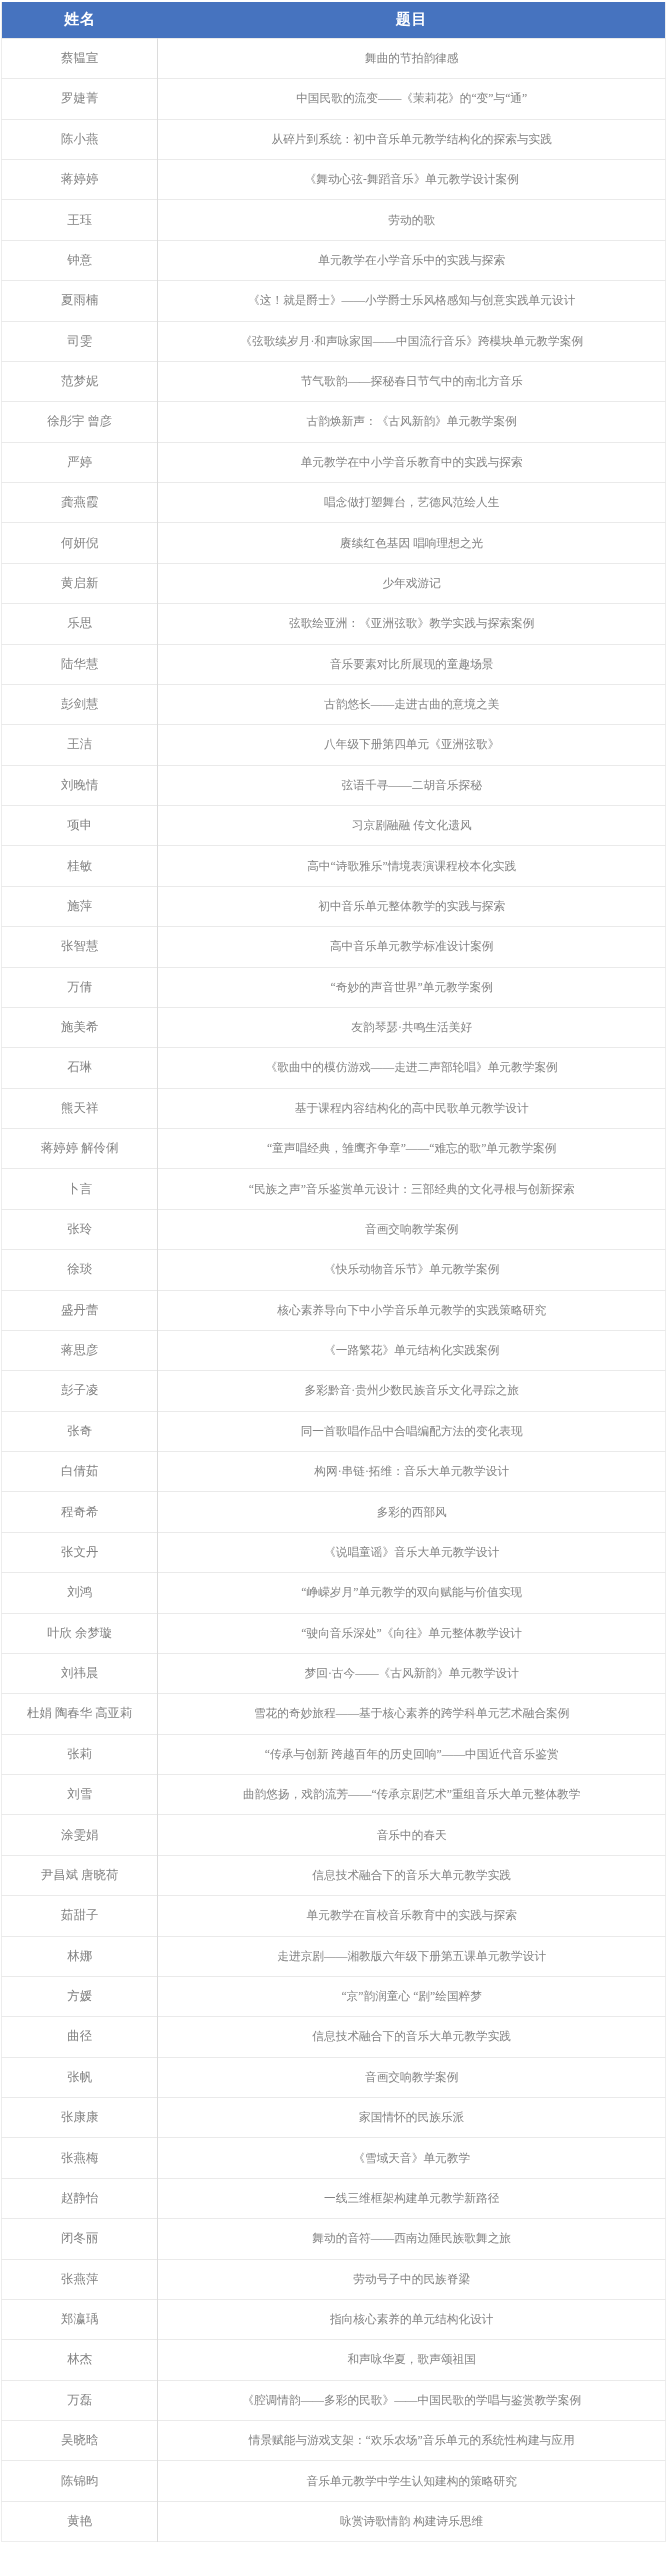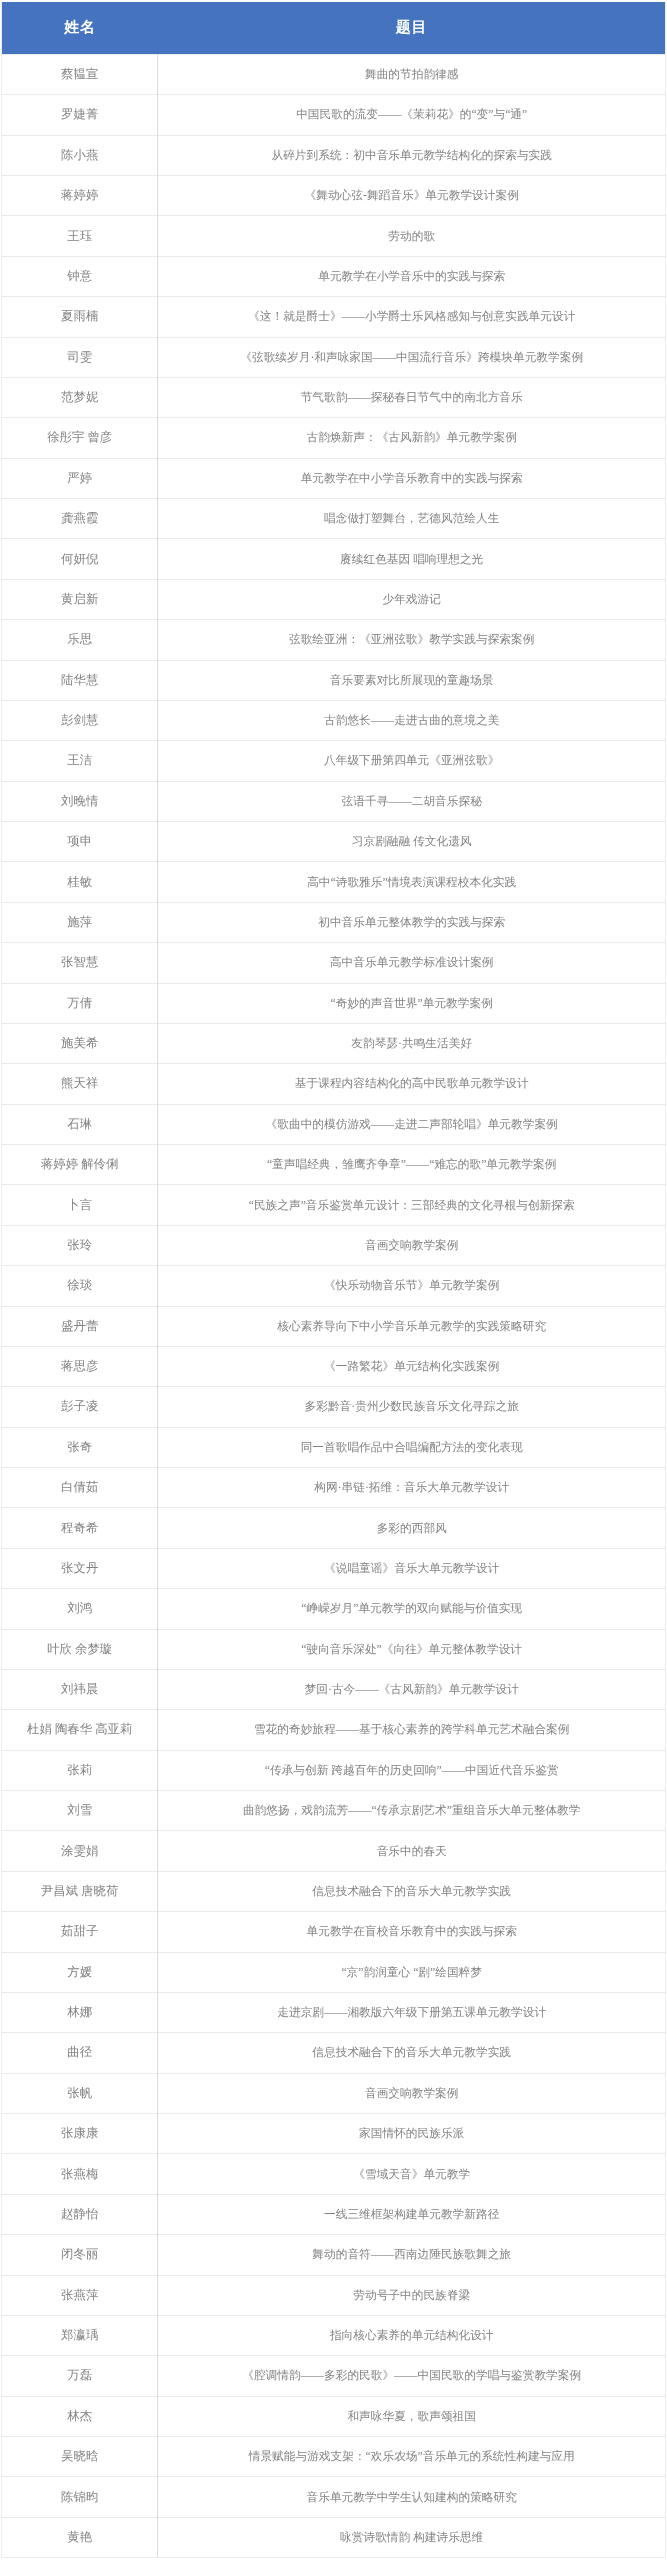--- a/index.html
+++ b/index.html
@@ -20,21 +20,21 @@
   thead th{
     background:#4673bf;
     color:#ffffff;
     font-size:15px;
     font-weight:bold;
     height:36px;
     text-align:center;
     vertical-align:middle;
     letter-spacing:0.6px;
     border:none;
-    padding:8px;
+    padding:0;
   }
   tbody td{
     height:37px;
     text-align:center;
     vertical-align:middle;
     color:#828282;
     padding:1.2px 5px;
     border-top:0.6px solid #eaeaea;
     overflow:hidden;
     white-space:nowrap;
@@ -158,28 +158,28 @@
         </tr>
         <tr>
           <td class="name">万倩</td>
           <td class="title">“奇妙的声音世界”单元教学案例</td>
         </tr>
         <tr>
           <td class="name">施美希</td>
           <td class="title">友韵琴瑟·共鸣生活美好</td>
         </tr>
         <tr>
+          <td class="name">石琳</td>
+          <td class="title">《歌曲中的模仿游戏——走进二声部轮唱》单元教学案例</td>
+        </tr>
+        <tr>
           <td class="name">熊天祥</td>
           <td class="title">基于课程内容结构化的高中民歌单元教学设计</td>
         </tr>
         <tr>
-          <td class="name">石琳</td>
-          <td class="title">《歌曲中的模仿游戏——走进二声部轮唱》单元教学案例</td>
-        </tr>
-        <tr>
           <td class="name">蒋婷婷 解伶俐</td>
           <td class="title">“童声唱经典，雏鹰齐争章”——“难忘的歌”单元教学案例</td>
         </tr>
         <tr>
           <td class="name">卜言</td>
           <td class="title">“民族之声”音乐鉴赏单元设计：三部经典的文化寻根与创新探索</td>
         </tr>
         <tr>
           <td class="name">张玲</td>
           <td class="title">音画交响教学案例</td>
@@ -246,28 +246,28 @@
         </tr>
         <tr>
           <td class="name">尹昌斌 唐晓荷</td>
           <td class="title">信息技术融合下的音乐大单元教学实践</td>
         </tr>
         <tr>
           <td class="name">茹甜子</td>
           <td class="title">单元教学在盲校音乐教育中的实践与探索</td>
         </tr>
         <tr>
+          <td class="name">林娜</td>
+          <td class="title">走进京剧——湘教版六年级下册第五课单元教学设计</td>
+        </tr>
+        <tr>
           <td class="name">方媛</td>
           <td class="title">“京”韵润童心 “剧”绘国粹梦</td>
         </tr>
         <tr>
-          <td class="name">林娜</td>
-          <td class="title">走进京剧——湘教版六年级下册第五课单元教学设计</td>
-        </tr>
-        <tr>
           <td class="name">曲径</td>
           <td class="title">信息技术融合下的音乐大单元教学实践</td>
         </tr>
         <tr>
           <td class="name">张帆</td>
           <td class="title">音画交响教学案例</td>
         </tr>
         <tr>
           <td class="name">张康康</td>
           <td class="title">家国情怀的民族乐派</td>
@@ -286,26 +286,26 @@
         </tr>
         <tr>
           <td class="name">张燕萍</td>
           <td class="title">劳动号子中的民族脊梁</td>
         </tr>
         <tr>
           <td class="name">郑瀛瑀</td>
           <td class="title">指向核心素养的单元结构化设计</td>
         </tr>
         <tr>
+          <td class="name">林杰</td>
+          <td class="title">和声咏华夏，歌声颂祖国</td>
+        </tr>
+        <tr>
           <td class="name">万磊</td>
           <td class="title">《腔调情韵——多彩的民歌》——中国民歌的学唱与鉴赏教学案例</td>
-        </tr>
-        <tr>
-          <td class="name">林杰</td>
-          <td class="title">和声咏华夏，歌声颂祖国</td>
         </tr>
         <tr>
           <td class="name">吴晓晗</td>
           <td class="title">情景赋能与游戏支架：“欢乐农场”音乐单元的系统性构建与应用</td>
         </tr>
         <tr>
           <td class="name">陈锦昀</td>
           <td class="title">音乐单元教学中学生认知建构的策略研究</td>
         </tr>
         <tr>

